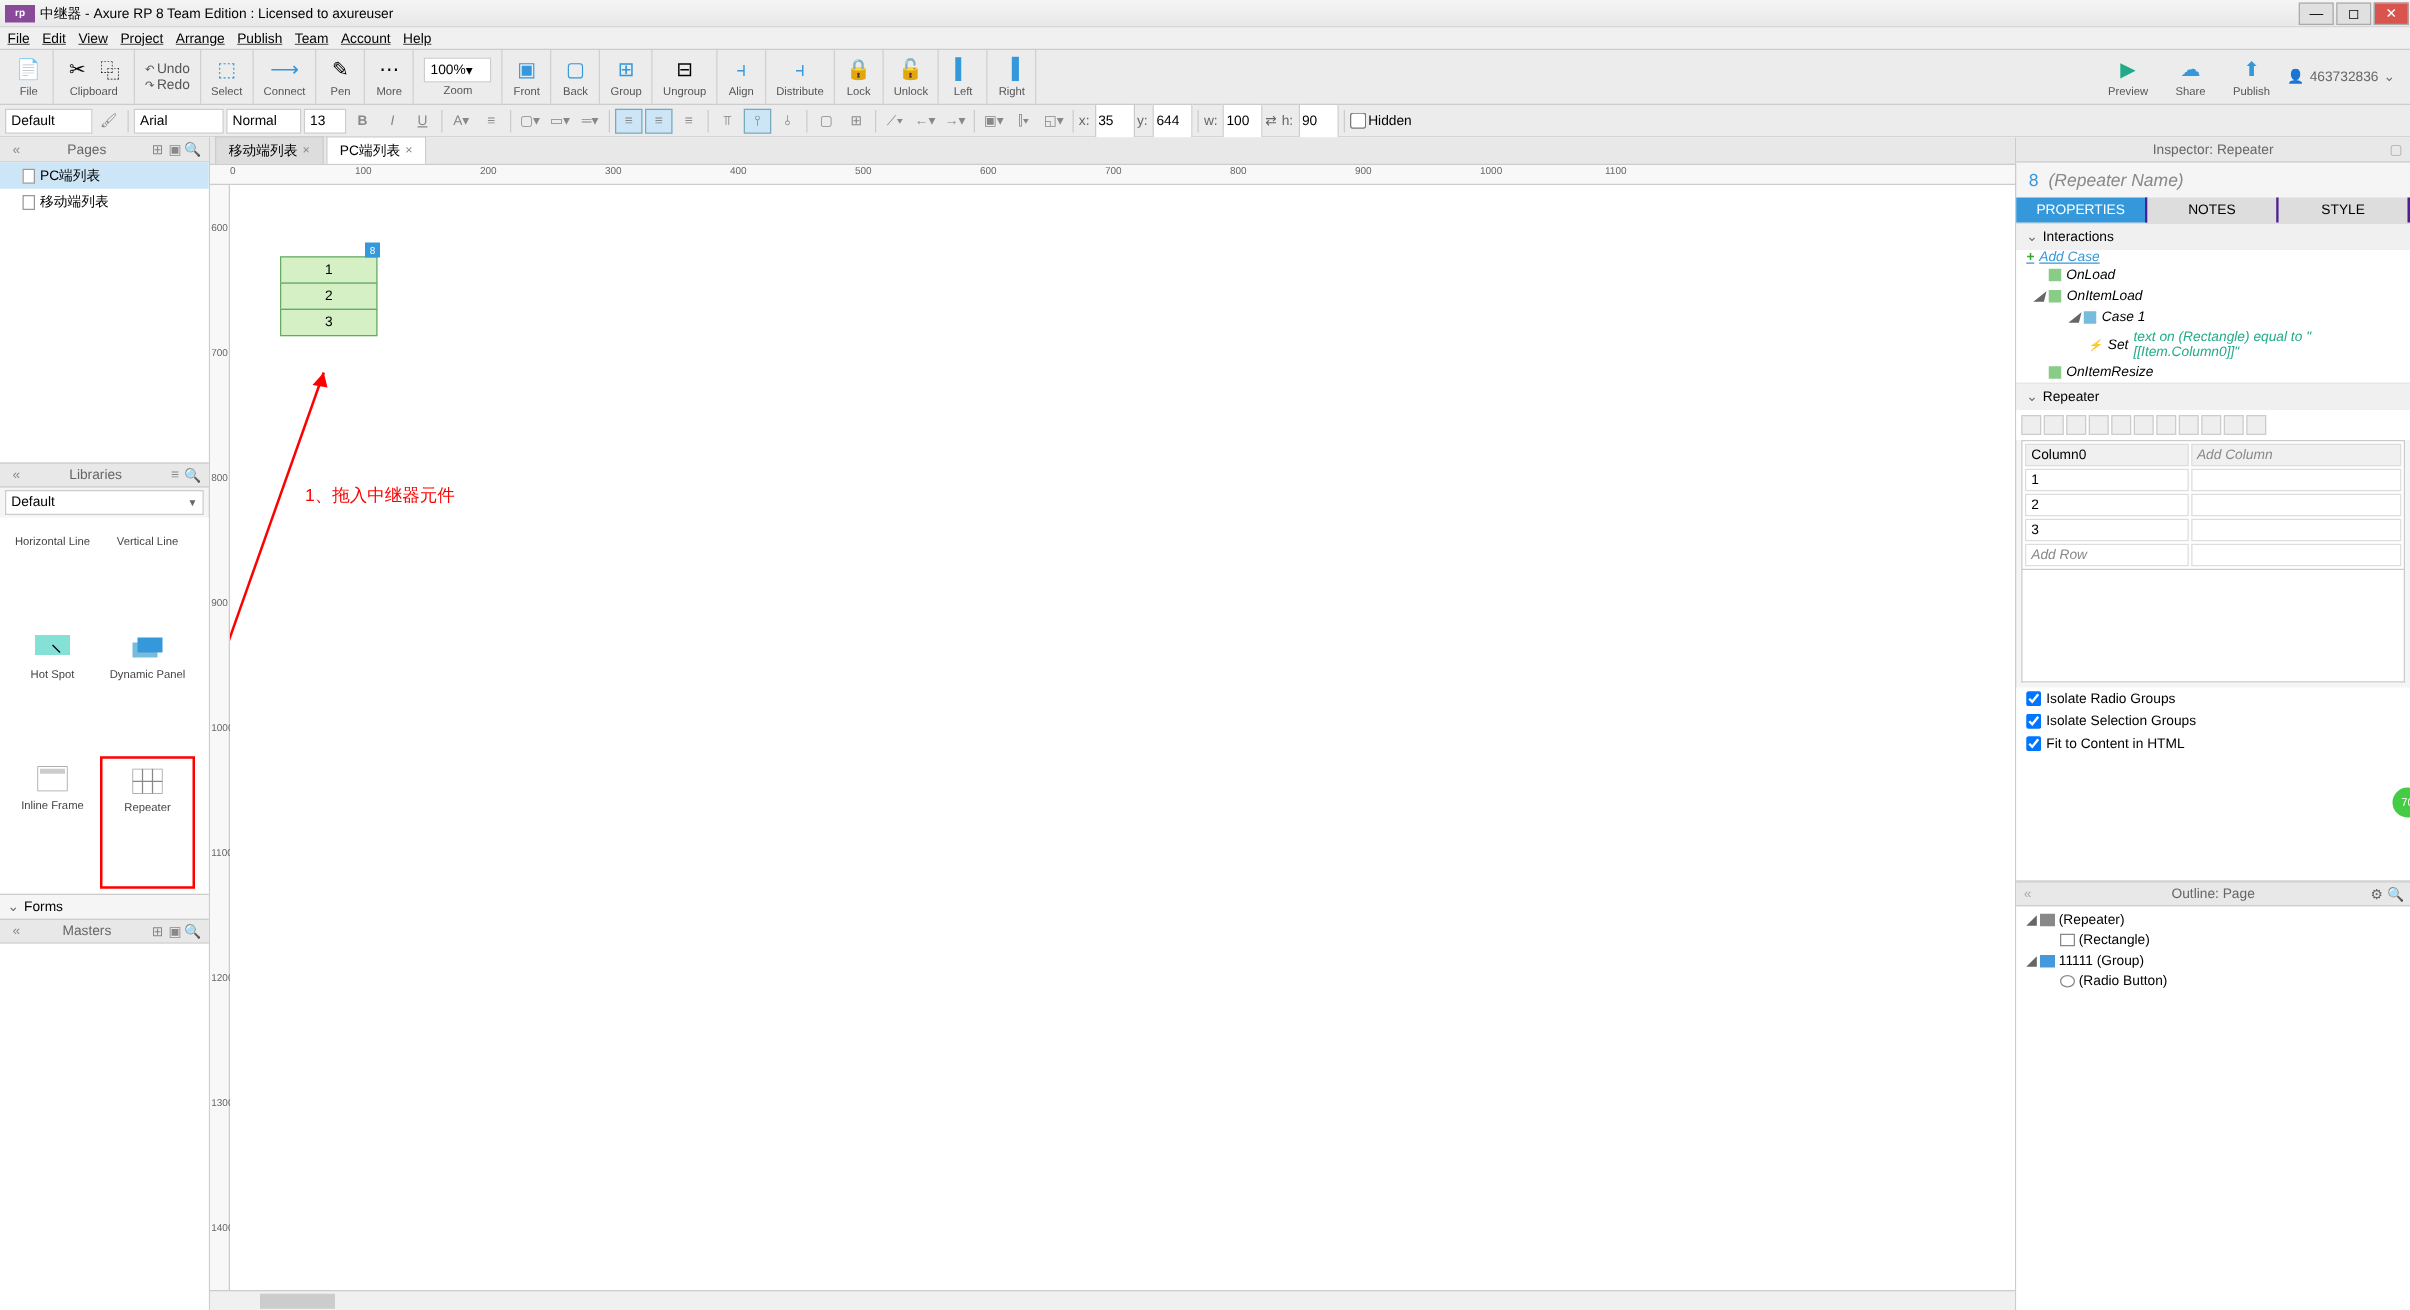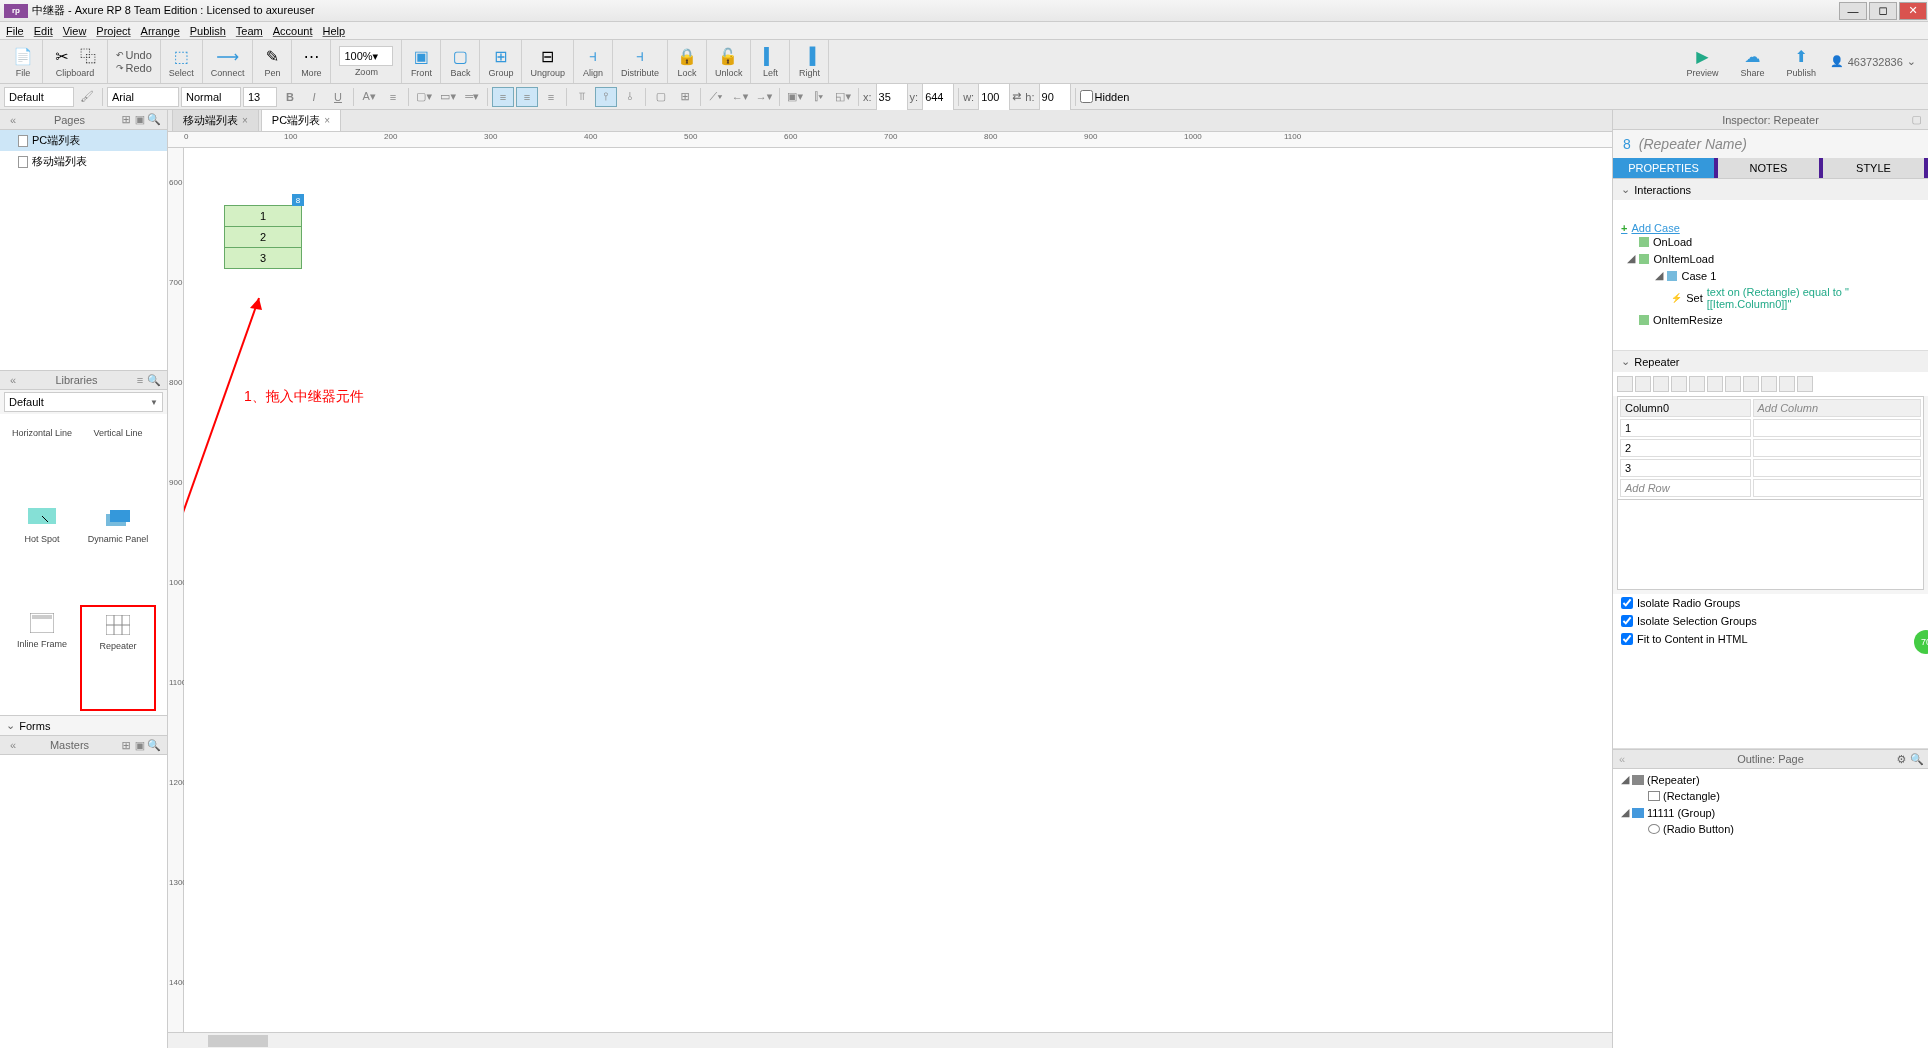--- a/index.html
+++ b/index.html
@@ -79,26 +79,26 @@
 .scrollbar-h { height:16px; background:#f0f0f0; border-top:1px solid #ccc; display:flex; align-items:center; }
 .sb-thumb { width:60px; height:12px; background:#ccc; margin-left:40px; }
 
 
 .rightpanel { width:316px; background:#f5f5f5; border-left:1px solid #ccc; display:flex; flex-direction:column; }
 .insp-hdr { height:20px; background:#e8e8e8; display:flex; align-items:center; justify-content:center; color:#666; border-bottom:1px solid #ccc; }
 .insp-name { padding:6px 10px; display:flex; align-items:center; gap:8px; }
 .insp-name .count { color:#3498db; font-size:14px; }
 .insp-name .name { color:#888; font-style:italic; font-size:14px; }
 .insp-tabs { display:flex; border-bottom:1px solid #ccc; }
-.insp-tab { flex:1; text-align:center; padding:4px; background:#ddd; border-right:4px solid #4c1d95; }
+.insp-tab { flex:1; text-align:center; padding:4px; background:#ddd; border-right:2px solid #4c1d95; }
 .insp-tab.active { background:#3498db; color:#fff; }
 .insp-section { border-bottom:1px solid #ddd; }
 .insp-sec-hdr { padding:4px 8px; background:#f0f0f0; display:flex; align-items:center; gap:4px; }
 .insp-sec-hdr::before { content:"⌄"; color:#666; }
-.insp-body { padding:22px 8px; background:#fff; }
+.insp-body { padding:0 8px; background:#fff;font-style:italic; }
 .add-case { color:#3498db; text-decoration:underline; display:flex; align-items:center; gap:4px; }
 .add-case::before { content:"+"; color:#3a3; font-weight:bold; text-decoration:none; }
 .event-item { padding:2px 0 2px 18px; display:flex; align-items:center; gap:4px; }
 .event-item .ev-icon { width:10px; height:10px; background:#8c8; }
 .case-item { padding:2px 0 2px 34px; display:flex; align-items:center; gap:4px; }
 .action-item { padding:2px 0 2px 50px; display:flex; align-items:center; gap:4px; font-size:10px; }
 .action-item .hl { color:#2a8; }
 .action-item::before { content:"⚡"; font-size:9px; }
 .rep-toolbar { display:flex; gap:2px; padding:4px; background:#fff; }
 .rep-tb-btn { width:16px; height:16px; background:#eee; border:1px solid #ccc; }

